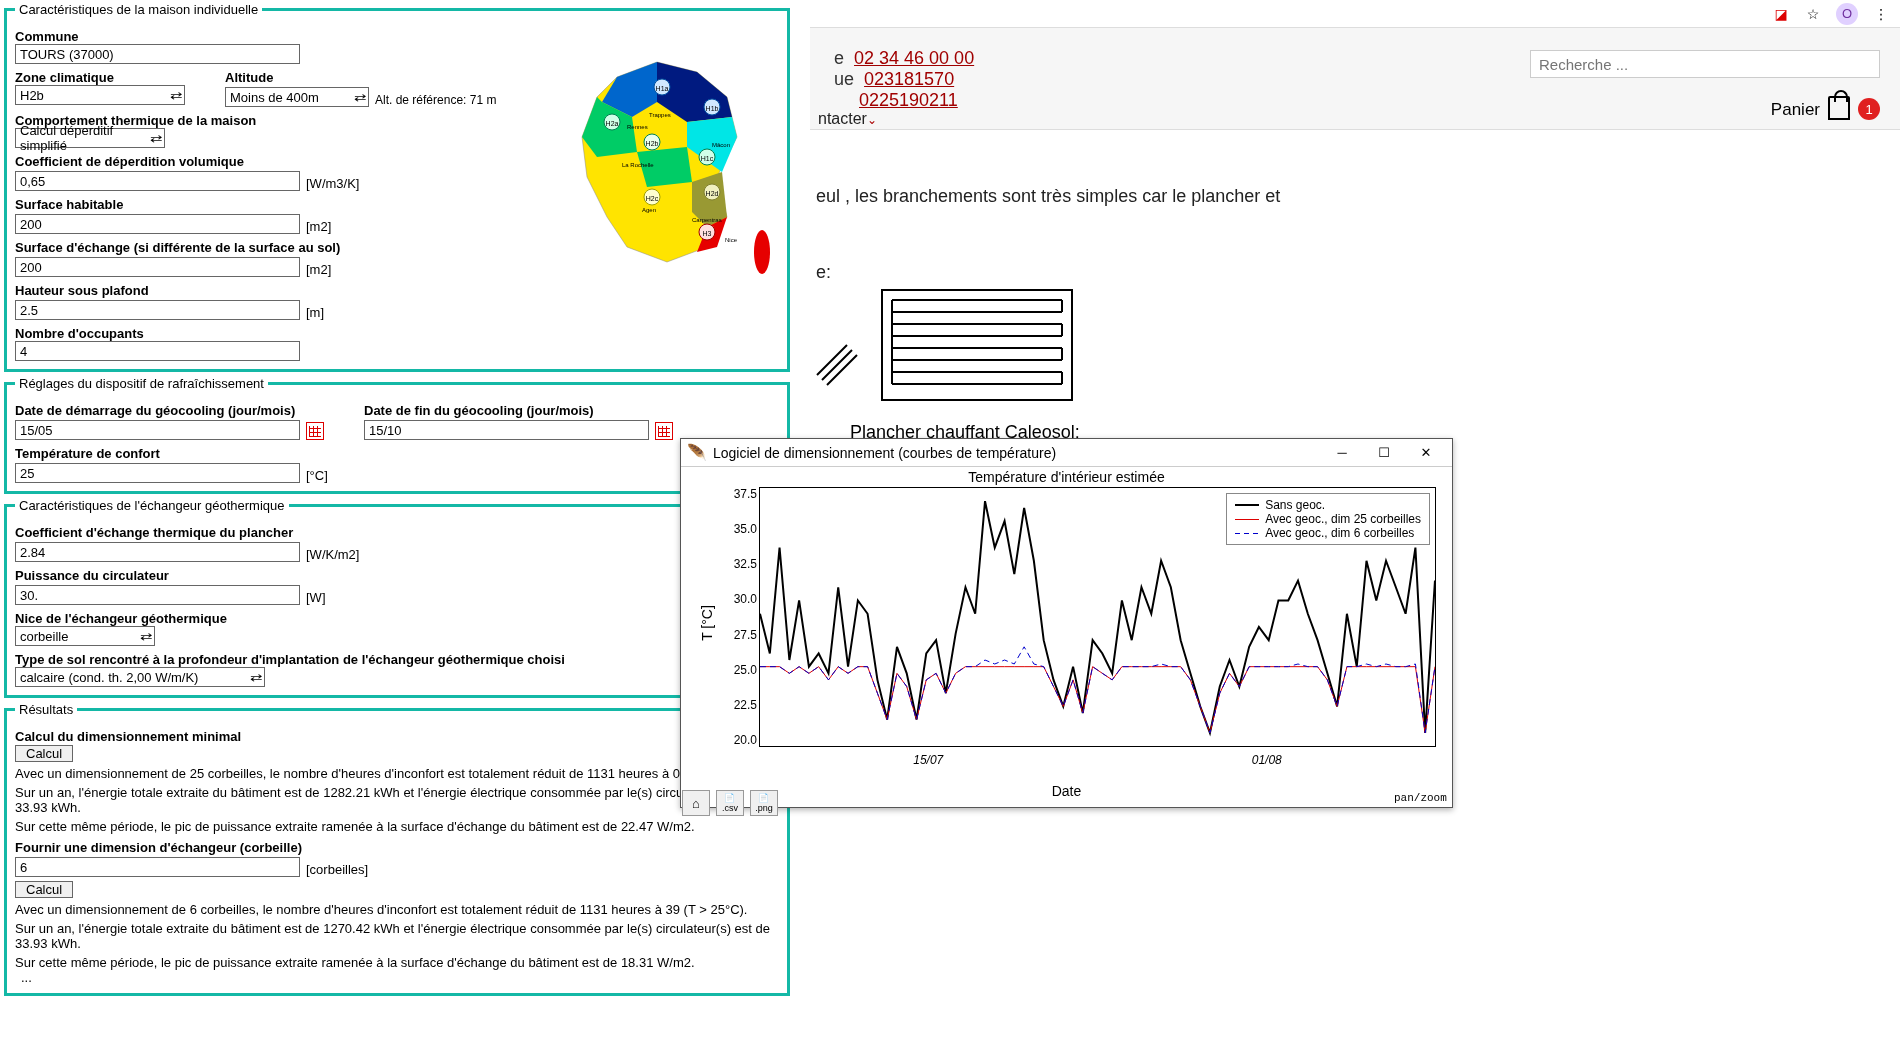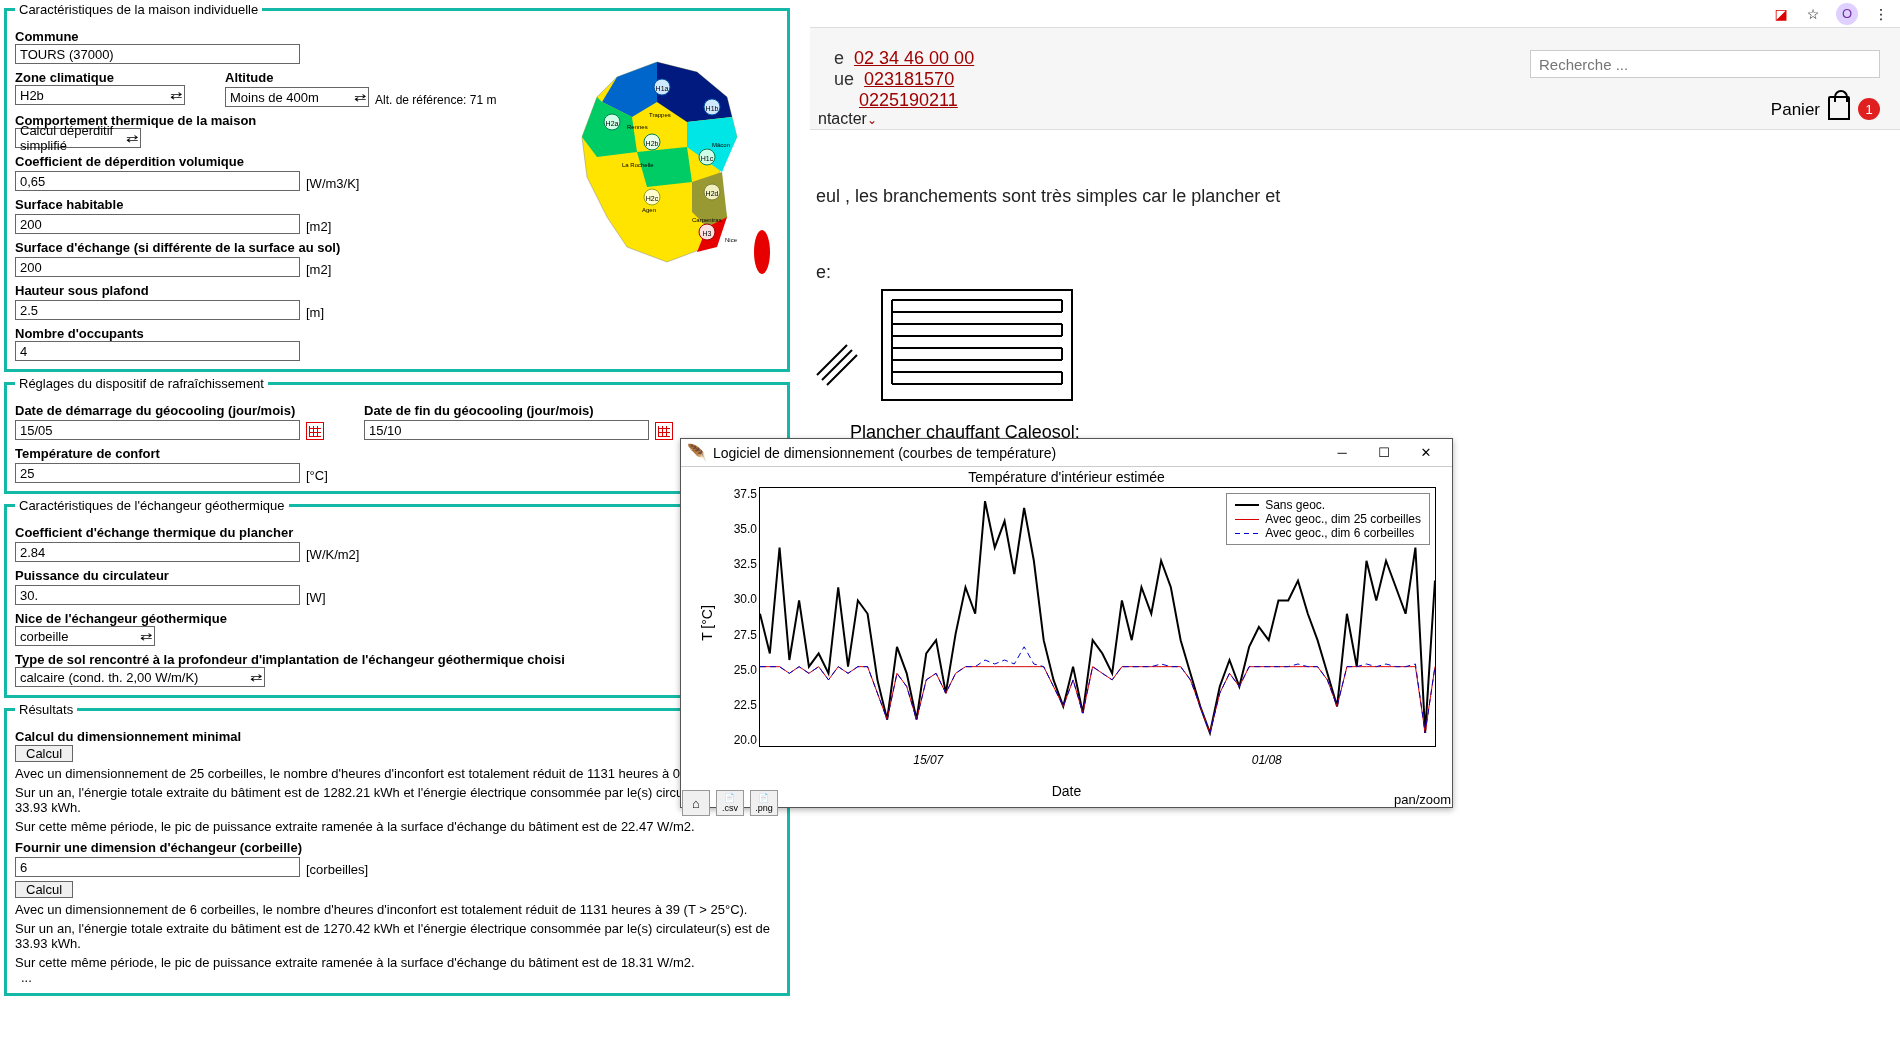--- a/index.html
+++ b/index.html
@@ -66,21 +66,21 @@
 .y-label { position: absolute; left: 8px; top: 50%; transform: translateY(-50%) rotate(-90deg); font-size: 14px; }
 .x-label { position: absolute; bottom: 8px; left: 0; right: 0; text-align: center; font-size: 14px; }
 .y-ticks { position: absolute; left: 40px; top: 48px; bottom: 60px; width: 36px; display: flex; flex-direction: column; justify-content: space-between; font-size: 12px; text-align: right; }
 .x-ticks { position: absolute; left: 78px; right: 16px; bottom: 40px; display: flex; justify-content: space-around; font-size: 12px; font-style: italic; }
 .legend-box { position: absolute; right: 22px; top: 54px; background: #fff; border: 1px solid #888; padding: 4px 8px; font-size: 12px; }
 .legend-row { display: flex; align-items: center; gap: 6px; }
 .lw { width: 24px; height: 2px; }
 
 .toolbar-bot { position: absolute; left: 682px; top: 790px; display: flex; gap: 6px; }
 .tool-btn { width: 28px; height: 26px; border: 1px solid #999; background: #f0f0f0; display: flex; align-items: center; justify-content: center; font-size: 13px; }
-.pan-zoom { position: absolute; right: 2px; bottom: 0; top: 792px; left: 1394px; font-size: 13px; }
+.pan-zoom { position: absolute; right: 2px; bottom: 0; top: 792px; left: 1394px; font-size: 11px; font-family: Liberation Mono, monospace; }
 
 svg.chart-svg { position: absolute; inset: 0; }
 
 </style>
 </head>
 <body>
 
 <div class="left-panel">
 
   <fieldset>
@@ -103,21 +103,21 @@
           <div class="dropdown" style="width:144px">
             <span>Moins de 400m</span>
             <span class="dropdown-arrow">⇄</span>
           </div>
           <span class="small-note">Alt. de référence: 71 m</span>
         </div>
       </div>
     </div>
 
     <span class="label">Comportement thermique de la maison</span>
-    <div class="dropdown" style="width:126px">
+    <div class="dropdown" style="width:150px">
       <span>Calcul déperditif simplifié</span>
       <span class="dropdown-arrow">⇄</span>
     </div>
 
     <span class="label">Coefficient de déperdition volumique</span>
     <div class="row">
       <input class="input-text" value="0,65" style="">
       <span class="unit">[W/m3/K]</span>
     </div>
 

